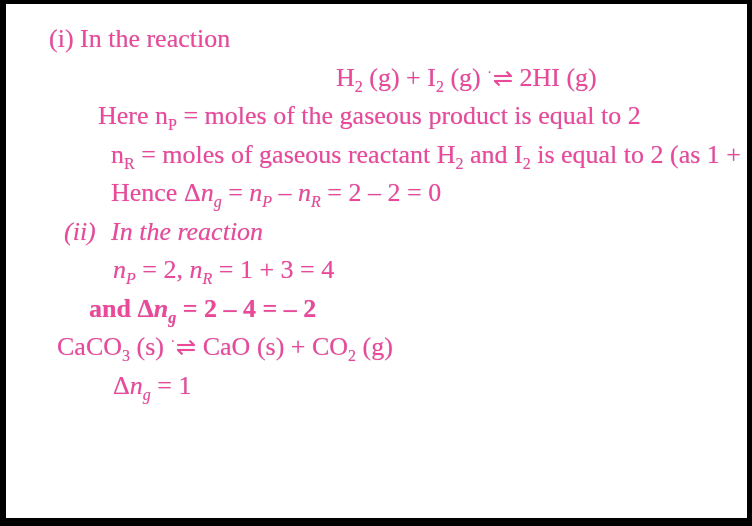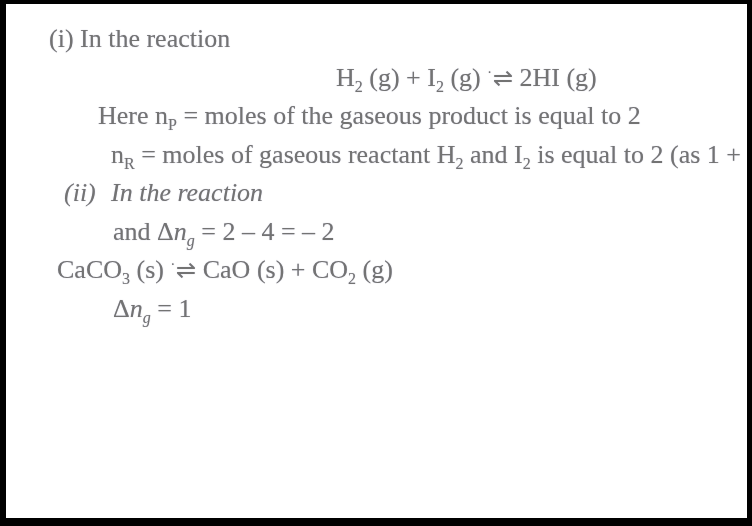--- a/index.html
+++ b/index.html
@@ -11,21 +11,21 @@
     position: relative;
     width: 752px;
     height: 526px;
     box-sizing: border-box;
     background: #ffffff;
     border-style: solid;
     border-color: #000000;
     border-width: 4px 5px 8px 6px;
     overflow: hidden;
     font-family: "Liberation Serif", "DejaVu Serif", "DejaVu Sans", serif;
-    color: #737373;
+    color: #ec4899;
   }
   .doc-body {
     padding-top: 16px;
   }
   .line {
     line-height: 38.5px;
     font-size: 26px;
     white-space: nowrap;
     text-shadow: 0 0 1px rgba(60,60,120,0.35);
   }
@@ -56,18 +56,20 @@
 </style>
 </head>
 <body>
 
 <div class="page">
   <div class="doc-body">
       <div class="line" style="padding-left: 43px;"><span class="txt">(i) In the reaction</span></div>
       <div class="line" style="padding-left: 330px;"><span class="txt">H</span><span class="sub">2</span><span class="txt"> (g) + I</span><span class="sub">2</span><span class="txt"> (g) </span><span class="dot">·</span><span class="eqm">⇌</span><span class="txt"> 2HI (g)</span></div>
       <div class="line" style="padding-left: 92px;"><span class="txt">Here n</span><span class="sub">P</span><span class="txt"> = moles of the gaseous product is equal to 2</span></div>
       <div class="line" style="padding-left: 105px;"><span class="txt">n</span><span class="sub">R</span><span class="txt"> = moles of gaseous reactant H</span><span class="sub">2</span><span class="txt"> and I</span><span class="sub">2</span><span class="txt"> is equal to 2 (as 1 + 1).</span></div>
+      <div class="line" style="padding-left: 105px;"><span class="txt">Hence Δ</span><span class="ital">n</span><span class="sub ital">g</span><span class="txt"> = </span><span class="ital">n</span><span class="sub ital">P</span><span class="txt"> – </span><span class="ital">n</span><span class="sub ital">R</span><span class="txt"> = 2 – 2 = 0</span></div>
       <div class="line" style="padding-left: 58px; font-style: italic;"><span class="item-label">(ii)</span><span class="txt">In the reaction</span></div>
-      <div class="line" style="padding-left: 107px;"><span class="txt">and Δ</span><span class="ital">n</span><span class="sub ital">g</span><span class="txt"> = 2 – 4 = – 2</span></div>
+      <div class="line" style="padding-left: 107px;"><span class="ital">n</span><span class="sub ital">P</span><span class="txt"> = 2, </span><span class="ital">n</span><span class="sub ital">R</span><span class="txt"> = 1 + 3 = 4</span></div>
+      <div class="line" style="padding-left: 83px; font-weight: bold;"><span class="txt">and Δ</span><span class="ital">n</span><span class="sub ital">g</span><span class="txt"> = 2 – 4 = – 2</span></div>
       <div class="line" style="padding-left: 51px;"><span class="txt">CaCO</span><span class="sub">3</span><span class="txt"> (s) </span><span class="dot">·</span><span class="eqm">⇌</span><span class="txt"> CaO (s) + CO</span><span class="sub">2</span><span class="txt"> (g)</span></div>
       <div class="line" style="padding-left: 107px;"><span class="txt">Δ</span><span class="ital">n</span><span class="sub ital">g</span><span class="txt"> = 1</span></div>
     </div>
 </div>
 
 </body></html>

